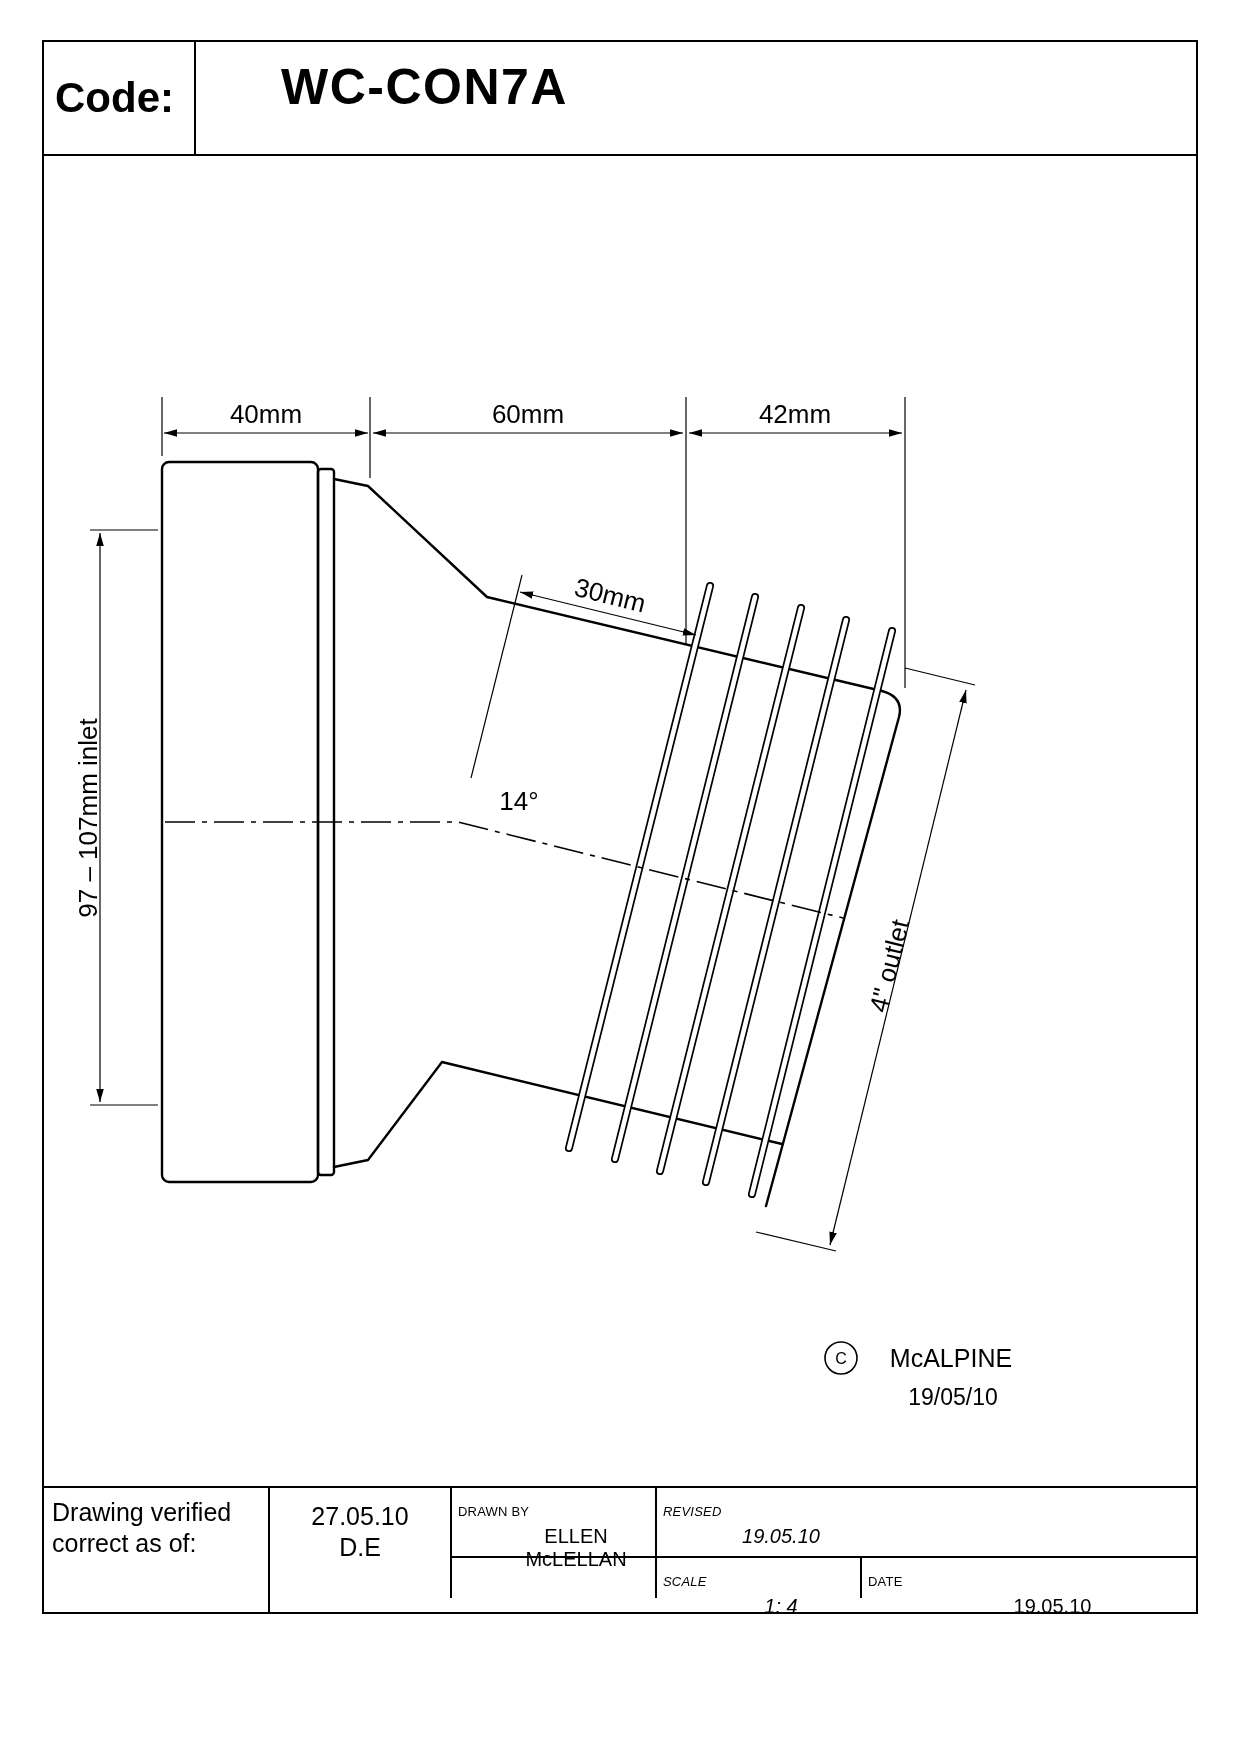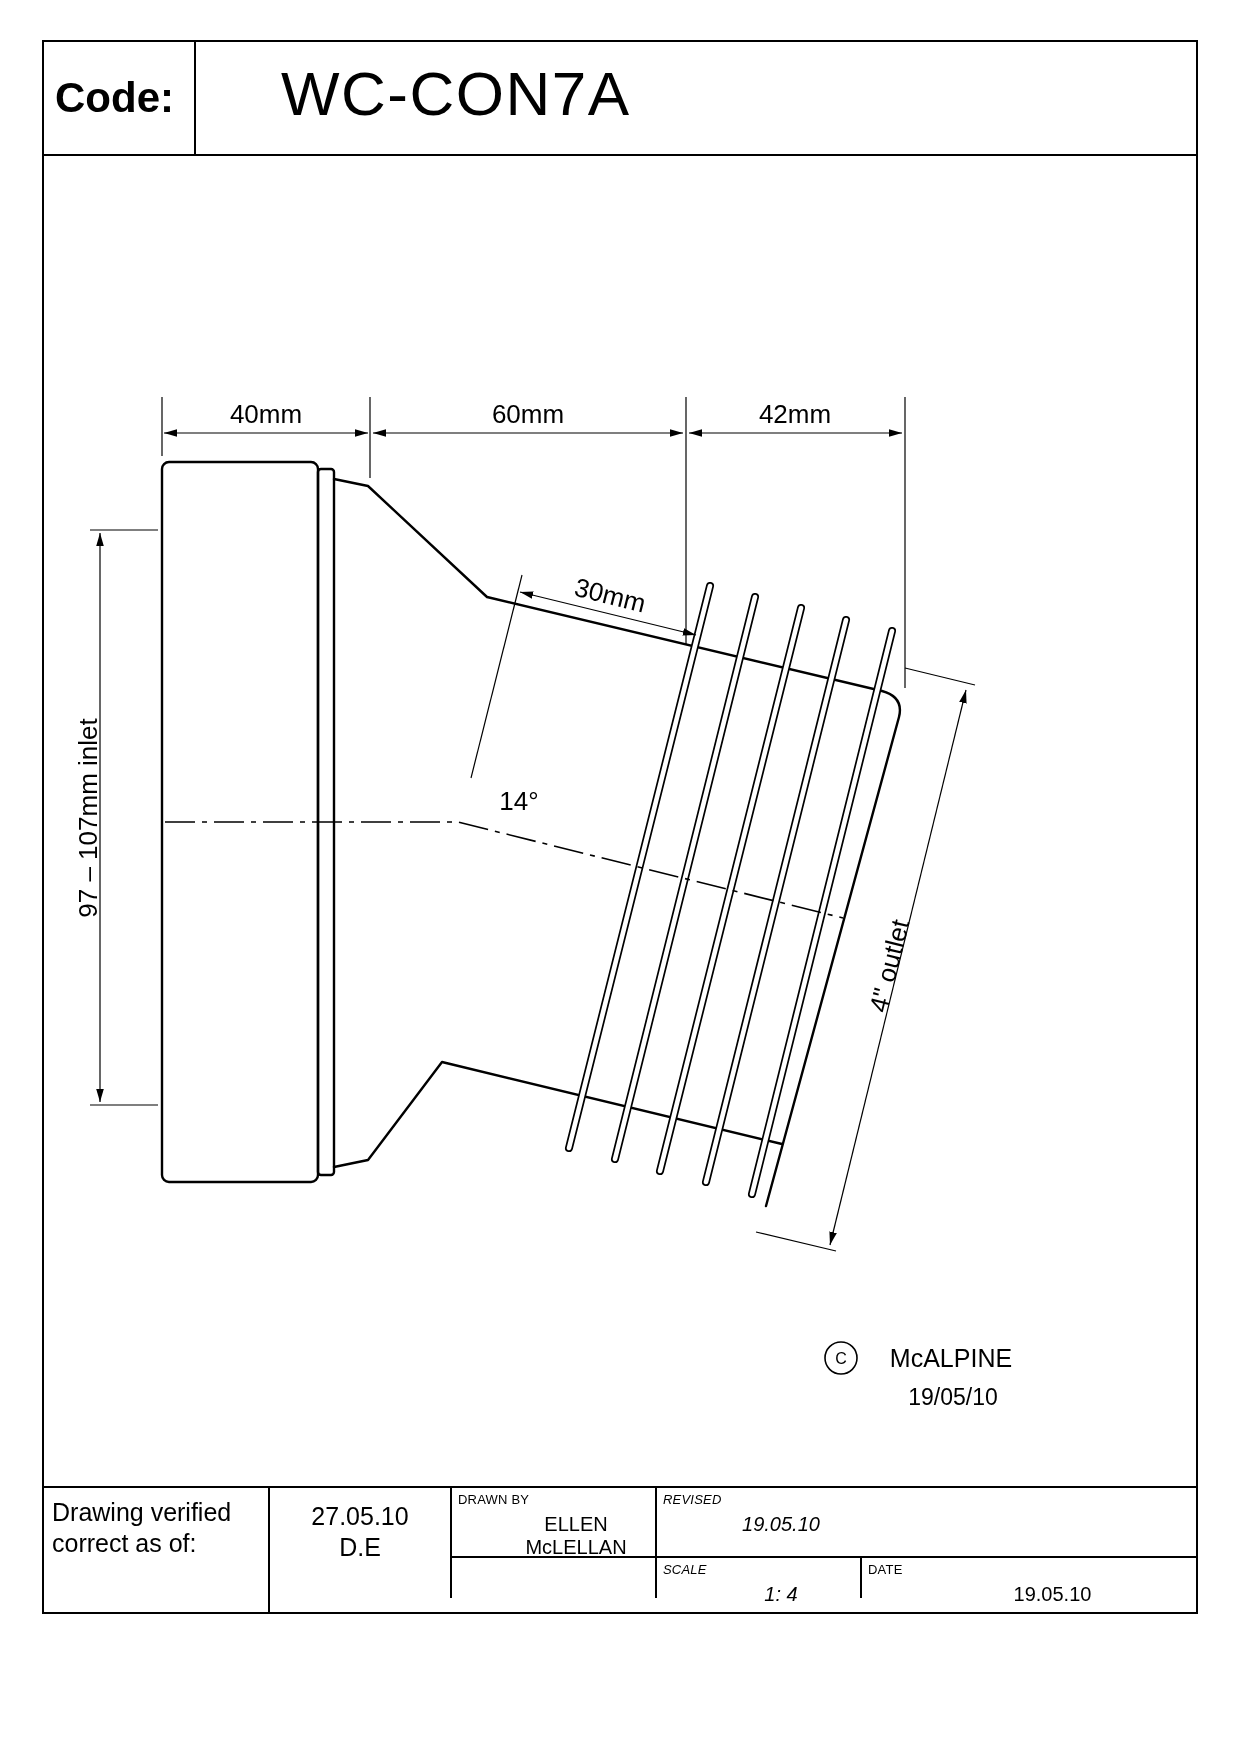--- a/index.html
+++ b/index.html
@@ -5,37 +5,37 @@
   * { margin:0; padding:0; box-sizing:border-box; }
   html, body { background:#fff; }
   body { width:1240px; height:1754px; position:relative; overflow:hidden; color:#000;
          font-family:"Liberation Sans", sans-serif; }
   .abs { position:absolute; }
   .frame { left:42px; top:40px; width:1156px; height:1574px; border:2px solid #000; }
   .header-box { left:42px; top:40px; width:1156px; height:116px; border-bottom:2px solid #000; }
   .code-cell { left:42px; top:40px; width:154px; height:116px; border-right:2px solid #000;
                display:flex; align-items:center; padding-left:13px;
                font-size:42px; font-weight:bold;text-align:right; }
-  .code-value { left:281px; top:58px; font-size:62px; font-weight:normal; letter-spacing:1.5px; }
+  .code-value { left:281px; top:58px; font-size:50px; font-weight:bold; letter-spacing:1.5px; }
   svg.drawing { position:absolute; left:0; top:0; }
   svg text { font-family:"Liberation Sans", sans-serif; fill:#000; stroke:none; }
   
   .tb { left:42px; top:1486px; width:1156px; height:128px; border-top:2px solid #000; }
   .cell { position:absolute; }
   .cellA { left:0; top:0; width:226px; height:126px; padding:9px 0 0 10px;
            font-size:25px; line-height:31px; }
   .cellB { left:226px; top:0; width:182px; height:126px; border-left:2px solid #000;
            text-align:center; padding-top:13px; font-size:25px; line-height:31px; }
   .gc  { position:absolute; border-left:2px solid #000; }
   .r1  { top:0; height:68px; }
   .r2  { top:68px; height:42px; border-top:2px solid #000; }
   .c1  { left:408px; width:205px; }
   .c2  { left:613px; width:205px;font-style:italic; }
   .c3  { left:818px; width:338px; }
-  .gl  { font-size:13px; padding:4px 0 0 6px; letter-spacing:0.2px; }
+  .gl  { font-size:13px; padding:4px 0 0 6px; letter-spacing:0.2px;margin-top:12px; }
   .gv  { text-align:center; font-size:20px; margin-top:6px;padding-left:45px; }
 </style>
 </head>
 <body>
 
 <div class="abs frame"></div>
 
 <div class="abs header-box"></div>
 <div class="abs code-cell">
   <span>Code:</span>

